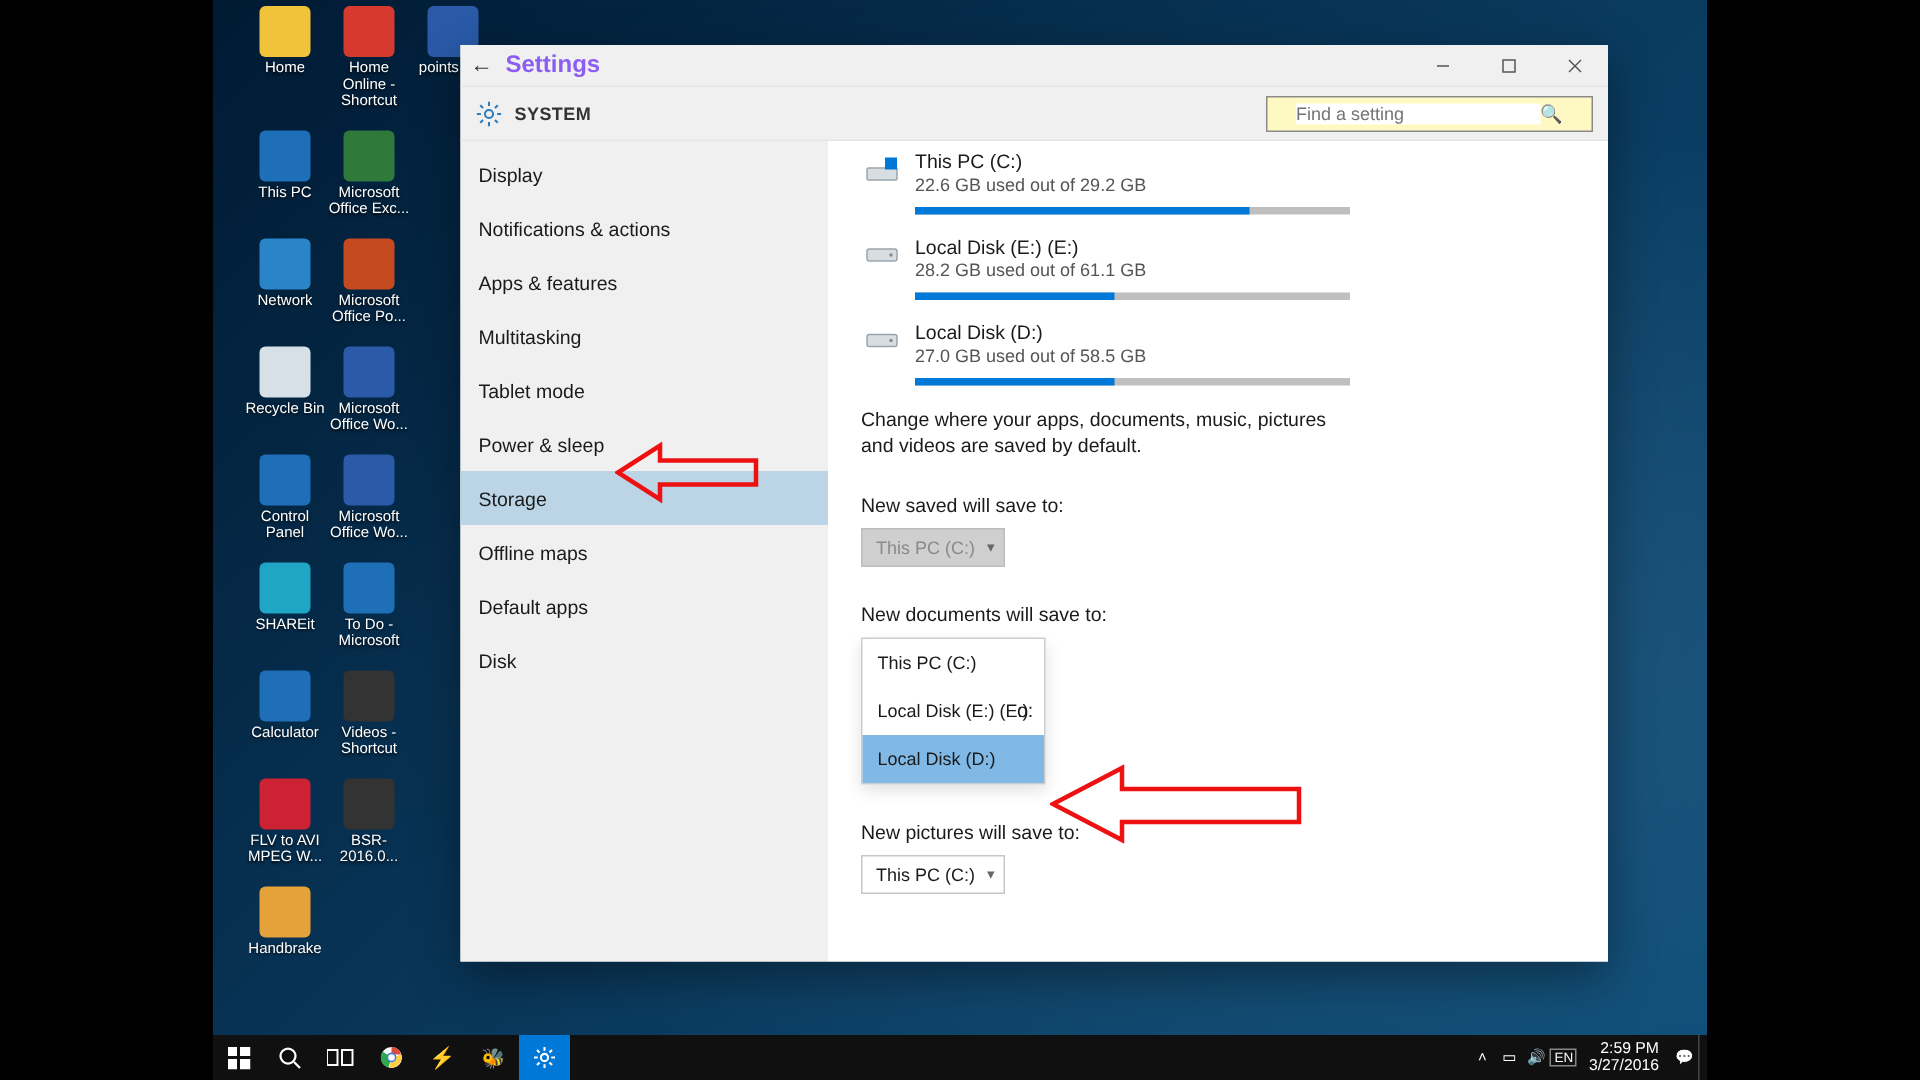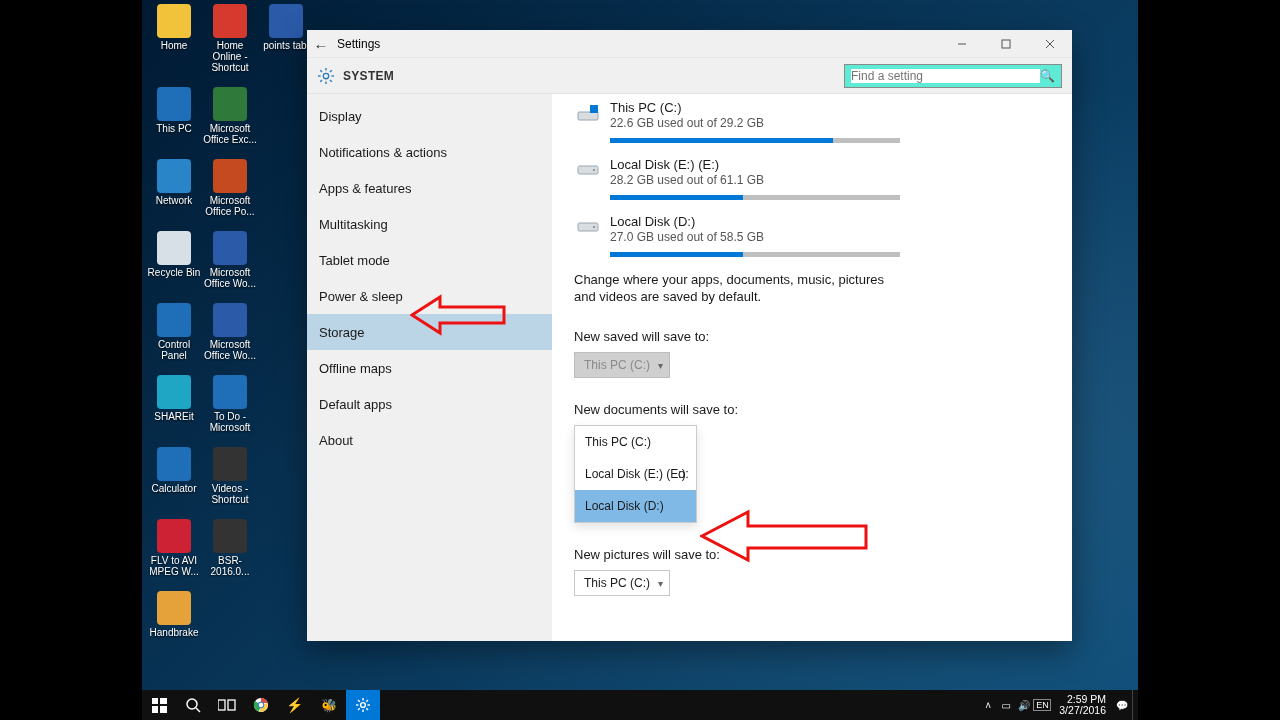--- a/index.html
+++ b/index.html
@@ -6,35 +6,35 @@
   html,body { width:1280px; height:720px; overflow:hidden; font-family:"Segoe UI", Arial, sans-serif; background:#000; }
   .viewport { position:relative; width:1280px; height:720px; background:#000; }
   
   .pillar-left,.pillar-right{position:absolute;top:0;width:142px;height:720px;background:#000;}
   .pillar-left{left:0;} .pillar-right{right:0;}
   .desktop-area{position:absolute;left:142px;top:0;width:996px;height:720px;background:#0a2b4a;}
   .wallpaper{position:absolute;inset:0;background:linear-gradient(135deg,#001a33 0%,#0a3a5e 55%,#0d4d78 100%);}
   
   .wallpaper::after{content:"";position:absolute;inset:0;background:radial-gradient(ellipse at 75% 60%,rgba(180,220,255,.12),transparent 60%);}
   
-  .icons-grid{position:absolute;left:4px;top:4px;display:grid;grid-template-columns:56px 56px 56px;gap:14px 0;}
+  .icons-grid{position:absolute;left:20px;top:4px;display:grid;grid-template-columns:56px 56px 56px;gap:14px 0;}
   .dicon{width:56px;display:flex;flex-direction:column;align-items:center;text-align:center;cursor:default;}
   .dicon .dbox{width:34px;height:34px;border-radius:4px;display:flex;align-items:center;justify-content:center;color:#fff;}
   .dicon .dlbl{font-size:10px;color:#fff;line-height:11px;margin-top:2px;max-width:54px;overflow:hidden;text-shadow:0 1px 2px rgba(0,0,0,.9);}
   
   .win{position:absolute;left:165px;top:30px;width:765px;height:611px;background:#fff;box-shadow:0 10px 30px rgba(0,0,0,.4);display:flex;flex-direction:column;}
   .titlebar{height:28px;background:#f0f0f0;display:flex;align-items:center;border-bottom:1px solid #e5e5e5;}
   .tbtn{width:44px;height:28px;display:flex;align-items:center;justify-content:center;color:#555;}
   .tbackico{width:28px;font-size:15px;text-align:center;color:#333;}
-  .ttitle{font-size:12px;color:#000000;margin-left:2px;}
+  .ttitle{font-size:16px;color:#8b5cf6;margin-left:2px;font-weight:bold;}
   .tspacer{flex:1;}
   .hdr{height:36px;background:#f0f0f0;display:flex;align-items:center;padding:0 10px;border-bottom:1px solid #e3e3e3;}
   .hdr .gear{width:18px;height:18px;margin-right:8px;}
   .hdr .htitle{font-size:12px;font-weight:600;color:#333;letter-spacing:.3px;}
-  .hsearch{margin-left:auto;width:218px;height:24px;border:1px solid #8a8a8a;display:flex;align-items:center;padding:0 6px;background:#5eead4;}
+  .hsearch{margin-left:auto;width:218px;height:24px;border:1px solid #8a8a8a;display:flex;align-items:center;padding:0 19px;background:#fef9c3;}
   .hsearch input{flex:1;border:none;outline:none;font-size:12px;color:#666;}
   .hsearch .sicon{font-size:12px;color:#555;}
   .wbody{flex:1;display:flex;min-height:0;}
   .sidebar{width:245px;background:#f0f0f0;padding-top:4px;}
   .sitem{height:36px;display:flex;align-items:center;padding-left:12px;font-size:13px;color:#1a1a1a;cursor:default;}
   .sitem.selected{background:#bcd5e6;}
   .content{flex:1;background:#fff;padding:0 4px 10px 22px;overflow:hidden;position:relative;}
   .drive{display:flex;margin-top:6px;margin-bottom:14px;}
   .dico{width:28px;height:22px;margin-right:8px;margin-top:2px;display:flex;align-items:center;justify-content:center;color:#666;}
   .dinfo{flex:1;}
@@ -224,21 +224,21 @@
         <div class="sidebar" id="sidebar">
             <div class="sitem">Display</div>
             <div class="sitem">Notifications &amp; actions</div>
             <div class="sitem">Apps &amp; features</div>
             <div class="sitem">Multitasking</div>
             <div class="sitem">Tablet mode</div>
             <div class="sitem">Power &amp; sleep</div>
             <div class="sitem selected">Storage</div>
             <div class="sitem">Offline maps</div>
             <div class="sitem">Default apps</div>
-            <div class="sitem">About</div>
+            <div class="sitem">Disk</div>
           </div>
         <div class="content">
           <div id="drives">
               <div class="drive">
                 <div class="dico">
                   <svg width="22" height="18">
                     <rect x="1" y="8" width="20" height="8" rx="1" fill="#d8dde1" stroke="#9aa6af"></rect>
                     <rect x="13" y="1" width="8" height="8" fill="#0078d7"></rect>
                   </svg>
                 </div>

